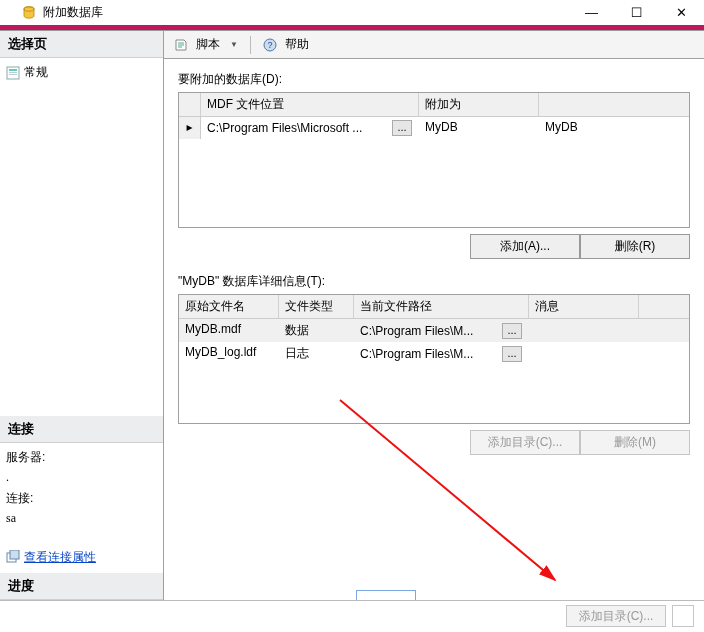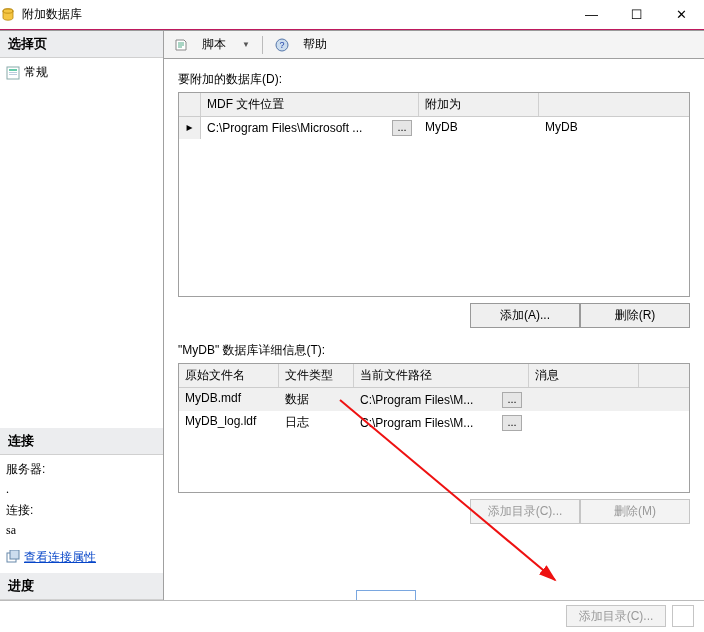--- a/index.html
+++ b/index.html
@@ -1,34 +1,34 @@
 <!DOCTYPE html>
 <html><head>
 <meta charset="utf-8">
 <style>
 * { margin: 0; padding: 0; box-sizing: border-box; }
 body { font-family: "Microsoft YaHei", "SimSun", Tahoma, sans-serif; font-size: 12px; background: #fff; width: 704px; height: 632px; overflow: hidden; position: relative; }
-.titlebar { height: 30px; display: flex; align-items: center; padding-left: 0; border-bottom: 1px solid #be185d; background: #fff; }
+.titlebar { height: 30px; display: flex; align-items: center; padding-left: 21px; border-bottom: 5px solid #be185d; background: #fff; }
 .titlebar .icon { width: 16px; height: 16px; margin-right: 6px; }
 .titlebar .title { flex: 1; font-size: 12px; }
 .titlebar .wbtn { width: 45px; height: 29px; display: flex; align-items: center; justify-content: center; font-family: Arial; font-size: 13px; }
 .container { display: flex; height: 570px; border-top: 1px solid #999; }
 .left { width: 164px; border-right: 1px solid #a0a0a0; display: flex; flex-direction: column; background: #fff; }
 .section-head { background: #ecedef; padding: 4px 8px; font-weight: bold; font-size: 13px; border-bottom: 1px solid #d0d0d0; }
 .section-body { padding: 4px 6px; font-size: 12px; }
 .item-row { display: flex; align-items: center; gap: 4px; padding: 2px 0; }
 .right { flex: 1; display: flex; flex-direction: column; }
 .toolbar { height: 28px; border-bottom: 1px solid #a0a0a0; background: #f4f4f4; display: flex; align-items: center; padding: 0 6px; gap: 4px; font-size: 12px; }
-.tb-item { display: flex; align-items: center; gap: 14px; padding: 2px 4px; }
+.tb-item { display: flex; align-items: center; gap: 8px; padding: 2px 4px; }
 .tb-sep { width: 1px; height: 18px; background: #bbb; margin: 0 4px; }
 .dropdown-arr { font-size: 8px; margin-left: 2px; color: #555; }
 .rcontent { flex: 1; padding: 12px 14px; overflow: hidden; position: relative; }
 .label { margin-bottom: 4px; font-size: 12px; }
 .grid { border: 1px solid #a0a0a0; background: #fff; }
-.grid1 { height: 205px; overflow: auto; }
+.grid1 { height: 136px; overflow: auto; }
 .grid2 { height: 130px; overflow: auto; }
 .ghead { display: flex; background: #f0f0f0; border-bottom: 1px solid #ccc; font-size: 12px; }
 .ghead > div { padding: 3px 6px; border-right: 1px solid #d0d0d0; white-space: nowrap; overflow: hidden; }
 .grow { display: flex; font-size: 12px; }
 .grow > div { padding: 3px 6px; border-right: 1px solid transparent; white-space: nowrap; overflow: hidden; font-family: Tahoma, sans-serif; }
 .grow.selected { background: #f0f0f0; }
 .rowmark { width: 22px; text-align: center; background: #f0f0f0; border-right: 1px solid #ccc !important; }
 .btn-row { display: flex; justify-content: flex-end; margin: 6px 0 14px 0; }
 .btn { border: 1px solid #999; background: #efefef; padding: 3px 0; width: 110px; text-align: center; font-size: 12px; }
 .btn.disabled { color: #999; background: #f3f3f3; border-color: #c5c5c5; }
@@ -81,21 +81,21 @@
         <span>常规</span>
       </div>
     </div>
     <div class="left-spacer"></div>
     <div class="section-head">连接</div>
     <div class="section-body" style="line-height:1.7">
       <div>服务器:</div>
       <div style="font-family:Tahoma">.</div>
       <div>连接:</div>
       <div style="font-family:Tahoma">sa</div>
-      <div class="item-row" style="margin-top:4px">
+      <div class="item-row" style="margin-top:16px">
         <svg class="small-icon" viewBox="0 0 14 14">
             <rect x="1" y="3" width="9" height="9" fill="#fff" stroke="#68a"></rect>
             <rect x="4" y="0" width="9" height="9" fill="#cde" stroke="#68a"></rect>
           </svg>
         <span class="link">查看连接属性</span>
       </div>
     </div>
     <div class="section-head">进度</div>
   </div>
 

